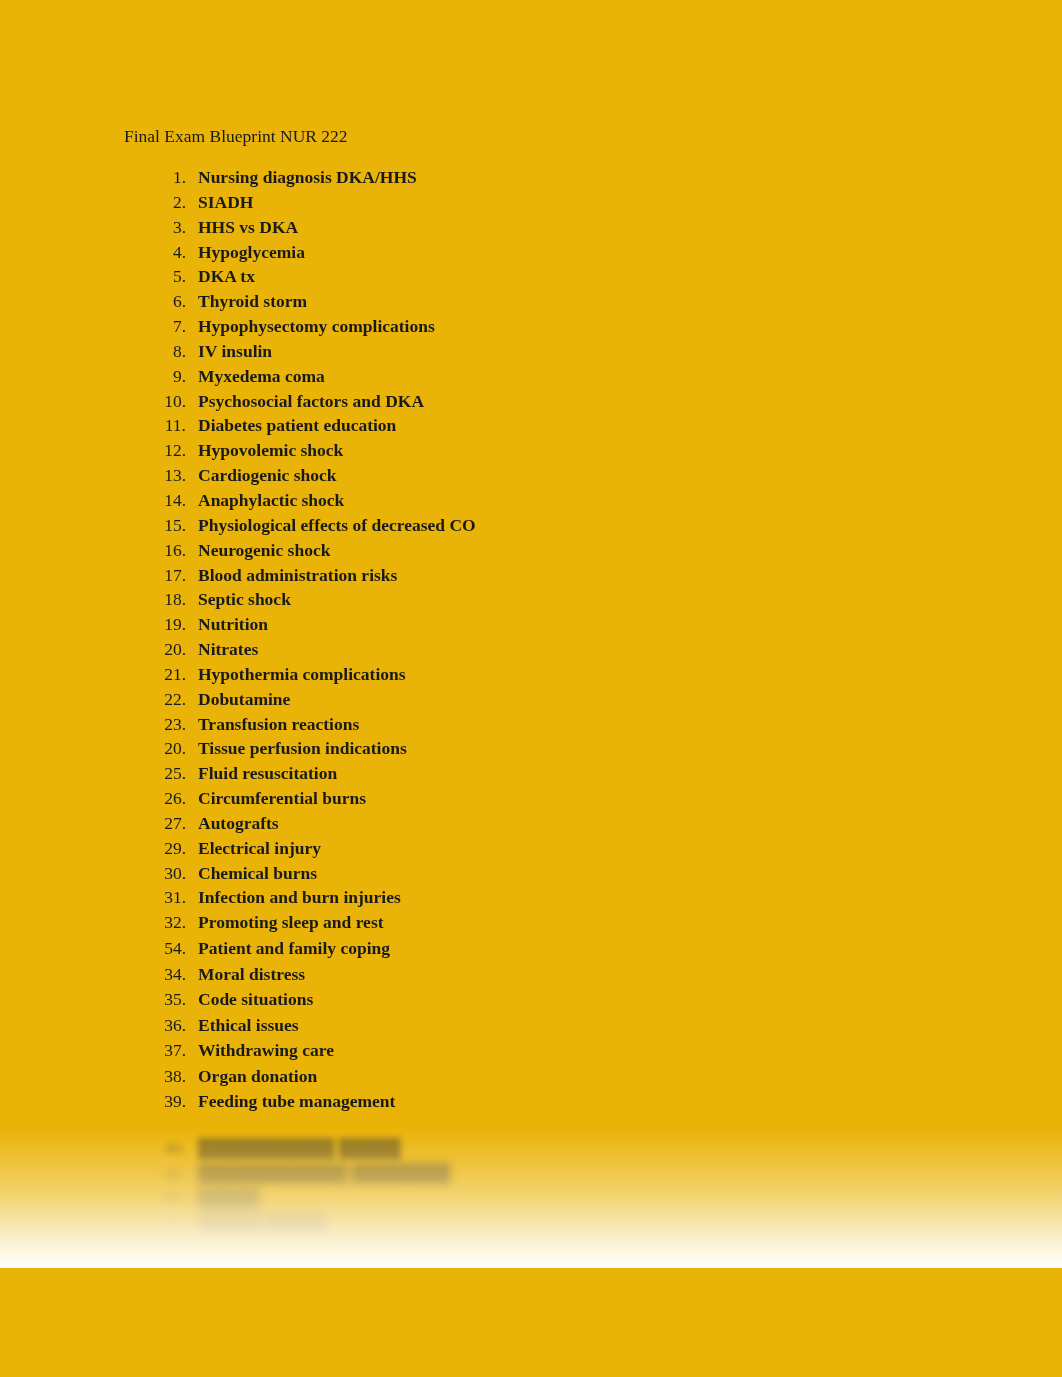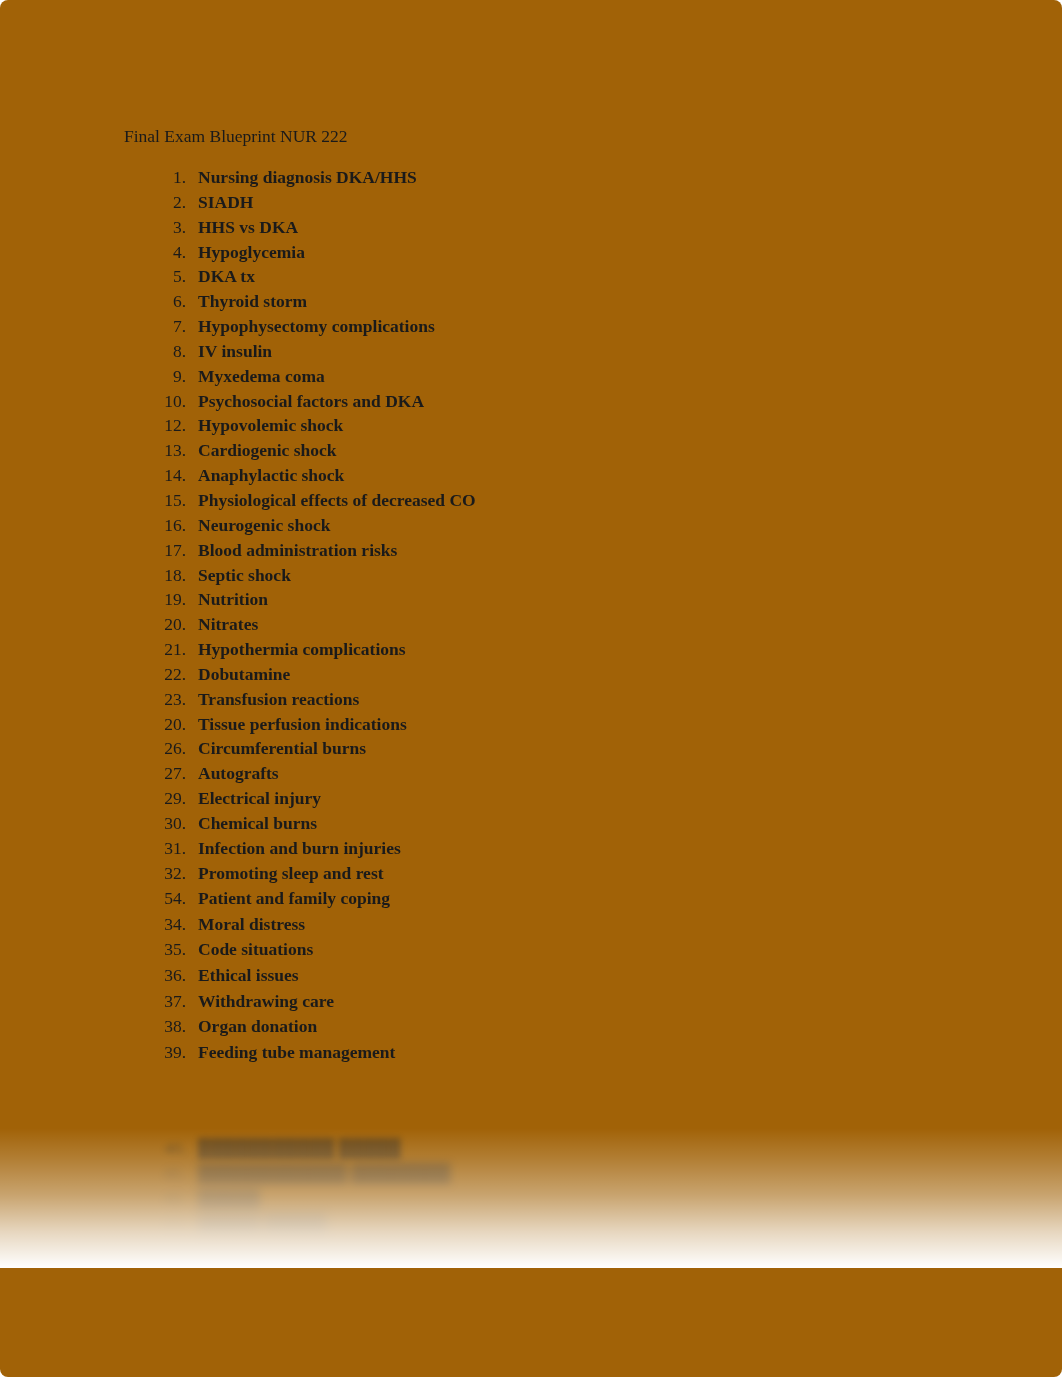--- a/index.html
+++ b/index.html
@@ -14,22 +14,21 @@
     position: relative;
     overflow: hidden;
     font-family: "Liberation Serif", "DejaVu Serif", serif;
     color: #1a1a1a;
     -webkit-font-smoothing: antialiased;
   }
 
   .page {
     position: absolute;
     inset: 0;
-    background: #a16207;
-    border-radius: 8px;
+    background: #eab308;
   }
 
   
   .doc-title {
     position: absolute;
     left: 124px;
     top: 126px;
     font-size: 17.5px;
     line-height: 20px;
     color: #1a1a1a;
@@ -165,20 +164,24 @@
       </li>
       <li class="list-item">
         <span class="item-num">9.</span>
         <span class="item-text">Myxedema coma</span>
       </li>
       <li class="list-item">
         <span class="item-num">10.</span>
         <span class="item-text">Psychosocial factors and DKA</span>
       </li>
       <li class="list-item">
+        <span class="item-num">11.</span>
+        <span class="item-text">Diabetes patient education</span>
+      </li>
+      <li class="list-item">
         <span class="item-num">12.</span>
         <span class="item-text">Hypovolemic shock</span>
       </li>
       <li class="list-item">
         <span class="item-num">13.</span>
         <span class="item-text">Cardiogenic shock</span>
       </li>
       <li class="list-item">
         <span class="item-num">14.</span>
         <span class="item-text">Anaphylactic shock</span>
@@ -215,20 +218,24 @@
         <span class="item-num">22.</span>
         <span class="item-text">Dobutamine</span>
       </li>
       <li class="list-item">
         <span class="item-num">23.</span>
         <span class="item-text">Transfusion reactions</span>
       </li>
       <li class="list-item">
         <span class="item-num">20.</span>
         <span class="item-text">Tissue perfusion indications</span>
+      </li>
+      <li class="list-item">
+        <span class="item-num">25.</span>
+        <span class="item-text">Fluid resuscitation</span>
       </li>
       <li class="list-item">
         <span class="item-num">26.</span>
         <span class="item-text">Circumferential burns</span>
       </li>
       <li class="list-item">
         <span class="item-num">27.</span>
         <span class="item-text">Autografts</span>
       </li>
       <li class="list-item">

